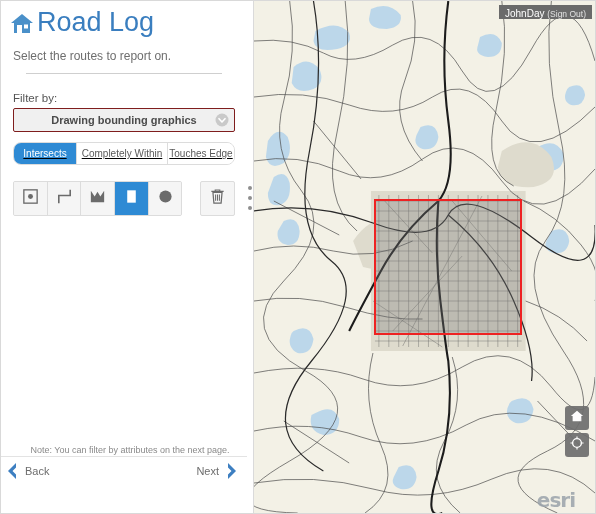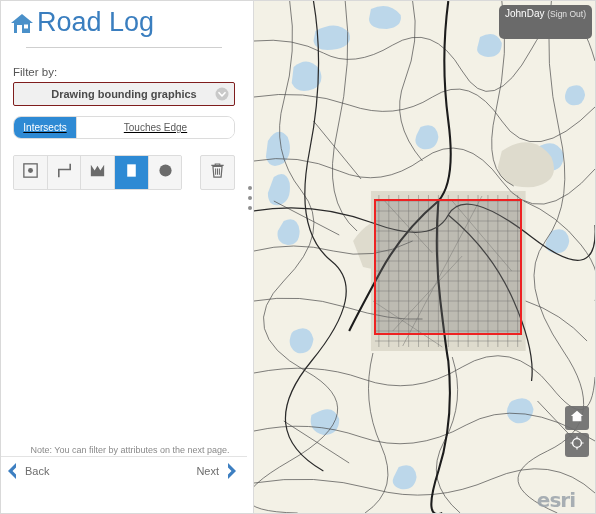--- a/index.html
+++ b/index.html
@@ -241,22 +241,22 @@
     height: 100%;
     display: block;
   }
   .user-box {
     position: absolute;
     top: 4px;
     right: 3px;
     background: #6a6a6a;
     color: #ffffff;
     font-size: 10px;
-    padding: 3px 6px 20px 6px;
-    border-radius: 5px;
+    padding: 3px 6px 0 6px;
+    border-radius: 0;
     cursor: pointer;
     white-space: nowrap;
   }
   .user-box .signout { font-size: 8.5px; color: #e2e2e2; }
 
   .map-ctrls {
     position: absolute;
     right: 6px;
     bottom: 56px;
     display: flex;
@@ -307,36 +307,38 @@
       <span class="home-logo">
         <svg viewBox="0 0 26 26" width="26" height="26">
           <path d="M13 3 L24 12 L21 12 L21 22 L5 22 L5 12 L2 12 Z" fill="#4a90c9"></path>
           <rect x="8" y="14" width="5" height="8" fill="#ffffff"></rect>
           <rect x="15" y="13.5" width="4" height="4" fill="#ffffff"></rect>
         </svg>
       </span>
       <span class="app-title">Road Log</span>
     </div>
 
+    <div class="instruction">Select the routes to report on.</div>
     <div class="hr-sep"></div>
 
     <div class="filter-label">Filter by:</div>
 
     <div class="select-box">
       <span class="sel-text">Drawing bounding graphics</span>
       <span class="chev">
         <svg viewBox="0 0 14 14" width="14" height="14">
           <circle cx="7" cy="7" r="6.5" fill="#c9c9c9"></circle>
           <path d="M4 5.7 L7 9 L10 5.7" fill="none" stroke="#ffffff" stroke-width="1.6" stroke-linecap="round" stroke-linejoin="round"></path>
         </svg>
       </span>
     </div>
 
     <div class="seg-tabs">
       <div class="seg-tab t0 active">Intersects</div>
+      <div class="seg-tab t1">Completely Within</div>
       <div class="seg-tab">Touches Edge</div>
     </div>
 
     <div class="tool-row">
       <div class="tool-group">
 
         <div class="tool-btn">
           <span>
             <svg viewBox="0 0 20 20" width="19" height="19">
               <rect x="3" y="3" width="14" height="14" fill="none" stroke="#6b6b6b" stroke-width="1.4"></rect>

